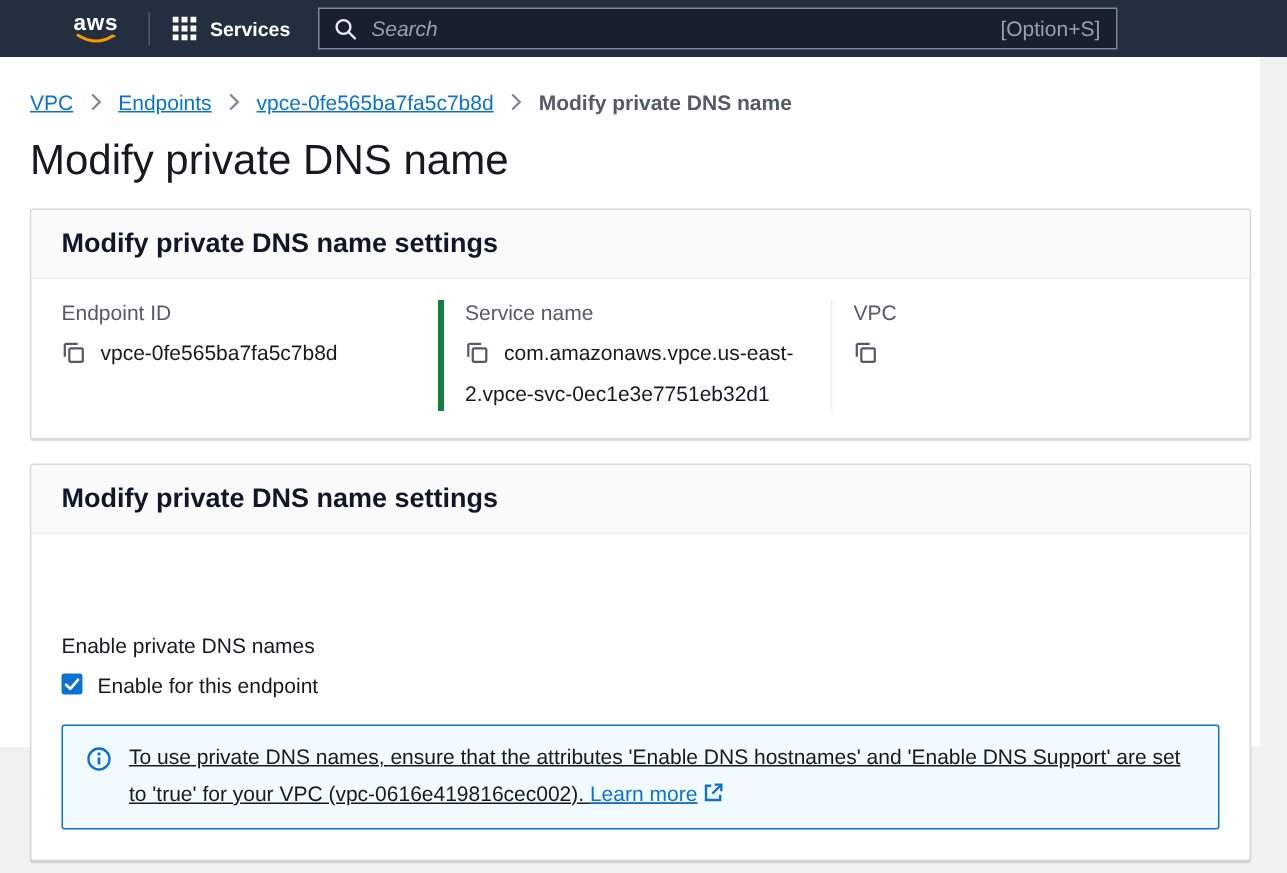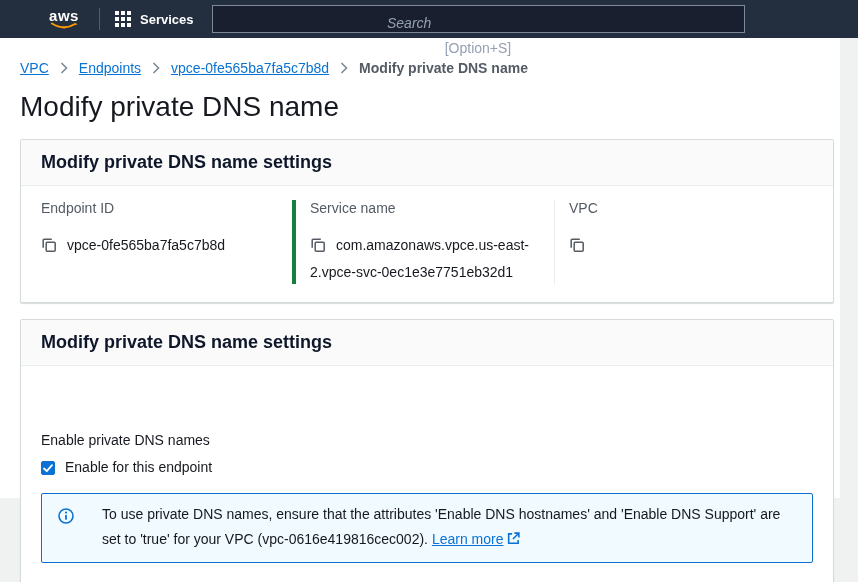--- a/index.html
+++ b/index.html
@@ -16,21 +16,21 @@
     height:38px; background:#232f3e;
     display:flex; align-items:center; padding-left:14px;
   }
   .aws-logo { display:flex; flex-direction:column; align-items:center; width:40px; cursor:pointer;margin-left:30px; }
   .aws-text { color:#fff; font-weight:700; font-size:15px; line-height:13px; letter-spacing:.5px; }
   .nav-sep { width:1px; height:22px; background:#545b64; margin:0 15px; }
   .services-btn { display:flex; align-items:center; gap:9px; color:#fff; font-weight:700; font-size:13px; cursor:pointer; }
   .search-wrap {
     margin-left:18px; width:533px; height:28px;
     border:1px solid #7d8998; background:#191f2e;
-    display:flex; align-items:center; padding:0 10px; gap:8px;flex-direction:column;
+    display:flex; align-items:center; padding:0 10px; gap:8px;
   }
   .search-wrap input {
     flex:1; background:transparent; border:none; outline:none;
     color:#d1d5db; font-size:14px; font-style:italic; font-family:"Liberation Sans",sans-serif;
   }
   .search-wrap input::placeholder { color:#95a0b1; font-style:italic; }
   .shortcut { color:#95a0b1; font-size:14px; }
 
   
   .panel {
@@ -52,35 +52,35 @@
   }
   .card-header { background:#fafafa; border-bottom:1px solid #eaeded; padding:12px 20px; border-radius:2px 2px 0 0; }
   .card-title { font-size:18px; font-weight:700; color:#0f172a; }
 
   
   .summary-body { display:flex; padding:14px 0 18px; }
   .scol { padding:0 16px 0 20px; }
   .scol-1 { width:271px; }
   .scol-2 { width:262px; border-left:4px solid #15803d; padding-left:14px; }
   .scol-3 { flex:1; border-left:1px solid #eaeded; padding-left:14px; }
-  .flabel { color:#545b64; margin-bottom:17px; }
+  .flabel { color:#545b64; margin-bottom:7px; }
   .fvalue { line-height:24px; word-break:break-word; }
   .copy-icon { display:inline-block; vertical-align:-3px; margin-right:10px; cursor:pointer; }
 
   
   .settings-body { padding:18px 20px 20px; }
   .field-label { color:#16191f;margin-top:48px; }
-  .checkrow { display:flex; align-items:flex-end; gap:10px; margin-top:11px; cursor:pointer; }
+  .checkrow { display:flex; align-items:flex-start; gap:10px; margin-top:11px; cursor:pointer; }
   .checkbox {
     width:14px; height:14px; background:#0972d3; border:1px solid #0972d3;
     border-radius:2px; display:flex; align-items:center; justify-content:center; flex:0 0 auto;
   }
   .alert {
     margin-top:18px; border:1px solid #0972d3; border-radius:2px; background:#f1faff;
-    padding:8px 16px 9px; display:flex; gap:28px; line-height:25px;
+    padding:8px 16px 9px; display:flex; gap:12px; line-height:25px;text-decoration:underline;
   }
   .alert-icon { margin-top:5px; flex:0 0 auto; }
   .alert-link { color:#0972d3; text-decoration:underline; cursor:pointer; white-space:nowrap; }
   .ext-icon { display:inline-block; vertical-align:-1px; margin-left:4px; }
 
   
   .actions { display:flex; justify-content:flex-end; align-items:center; gap:30px; margin-top:16px; padding-right:14px; }
   .btn-cancel {
     background:none; border:none; color:#545b64; font-weight:700; font-size:14px;
     font-family:"Liberation Sans",sans-serif; cursor:pointer; padding:4px 2px;

